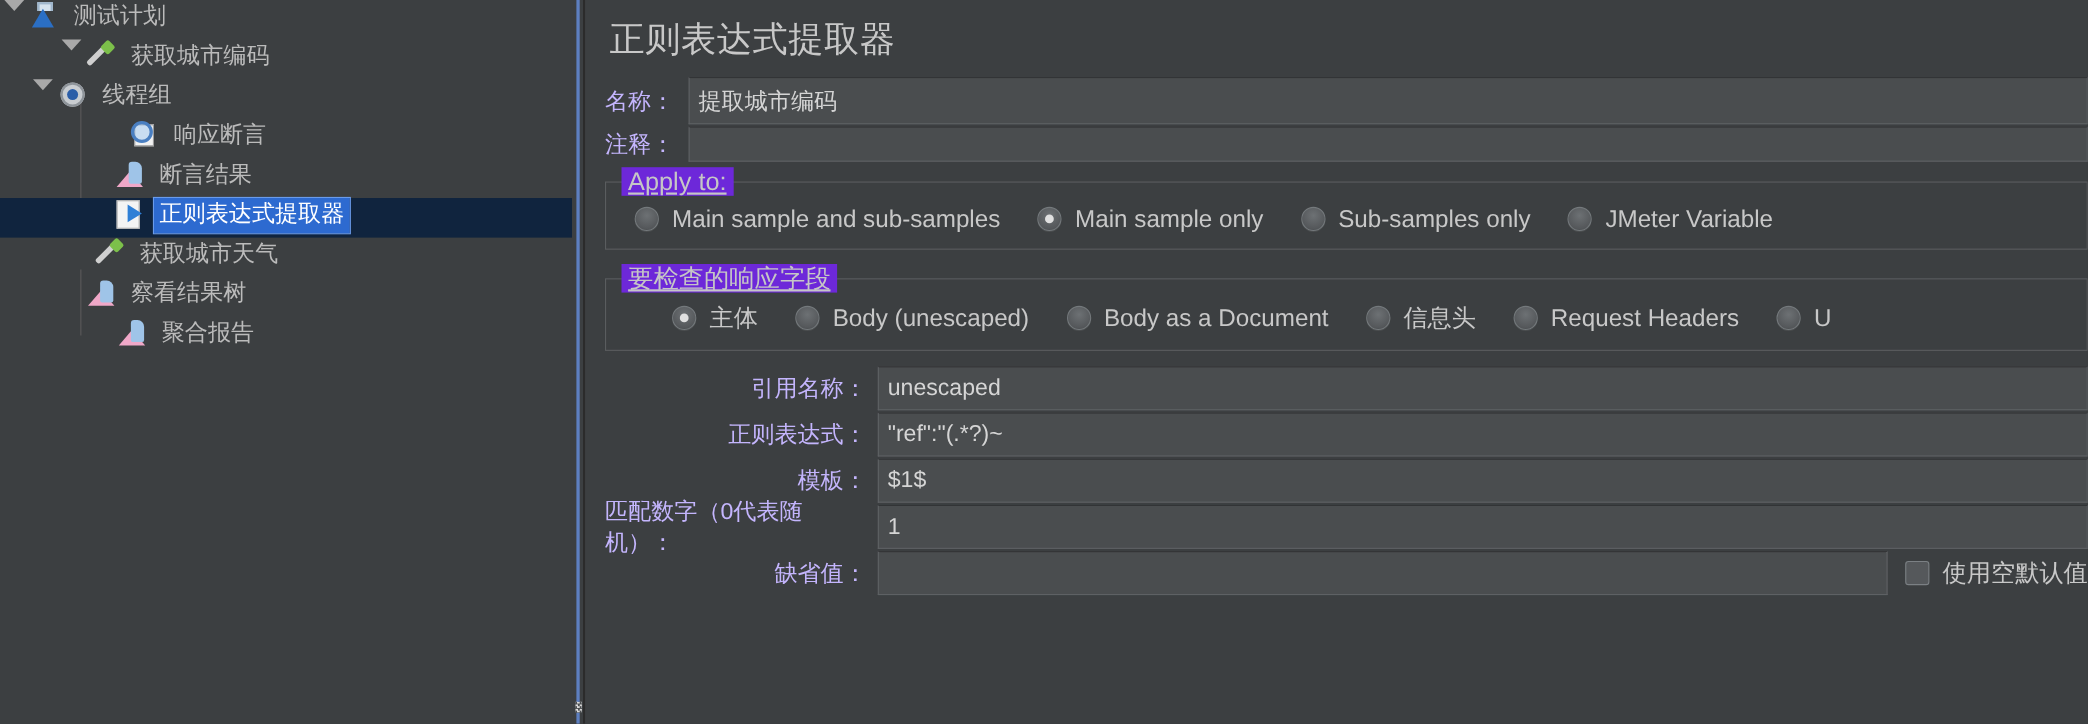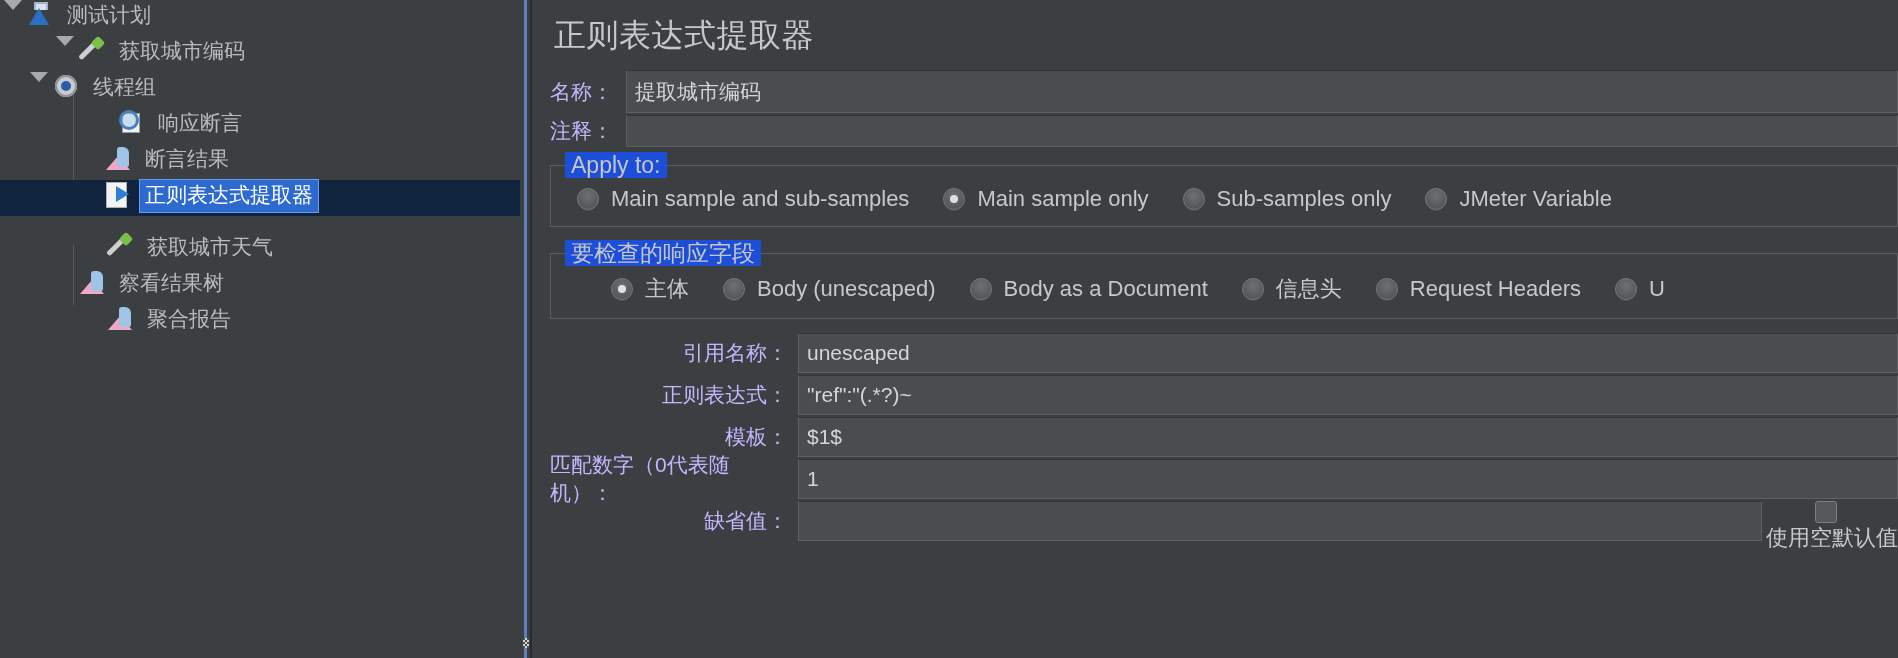--- a/index.html
+++ b/index.html
@@ -254,25 +254,26 @@
   
   .groupbox {
     position: relative;
     border: 1px solid #5a5d5f;
     margin: 10px 0 0 0;
     padding: 20px 0 14px 0;
   }
   .groupbox > .gtitle {
     position: absolute;
     top: -14px; left: 14px;
-    background: #1d4ed8;
+    background: #6d28d9;
     padding: 0 6px;
     color: #c6c6c6;
     font-size: 23px;
     line-height: 26px;
+    text-decoration: underline;
   }
   .radio-line {
     display: flex;
     align-items: center;
     white-space: nowrap;
     padding-left: 26px;
   }
   .radio-item {
     display: flex;
     align-items: center;
@@ -311,22 +312,21 @@
     flex: 0 0 248px;
   }
   #lower-form .textbox { flex: 1 1 auto; }
 
   .row-default .textbox {
     flex: 0 0 418px;
   }
   .checkwrap {
     display: flex;
     align-items: center;
-    padding-left: 4px;
-    flex-direction: column;
+    padding-left: 16px;
   }
   .checkbox {
     width: 22px; height: 22px;
     background: #55585b;
     border: 1px solid #7b8084;
     border-radius: 3px;
     margin-right: 12px;
     flex: 0 0 22px;
   }
   .checkwrap .clabel {
@@ -380,21 +380,21 @@
       <span class="ico ico-chart"></span>
       <span class="lbl">断言结果</span>
     </div>
 
     <div class="tree-row selected" style="padding-left:78px;">
       <span class="twisty"></span>
       <span class="ico ico-extract"></span>
       <span class="lbl">正则表达式提取器</span>
     </div>
 
-    <div class="tree-row" style="padding-left:80px;margin-top:16px;">
+    <div class="tree-row" style="padding-left:60px;">
       <span class="twisty"></span>
       <span class="ico ico-pipette"></span>
       <span class="lbl">获取城市天气</span>
     </div>
 
     <div class="tree-row" style="padding-left:52px;">
       <span class="twisty"></span>
       <span class="ico ico-chart"></span>
       <span class="lbl">察看结果树</span>
     </div>

